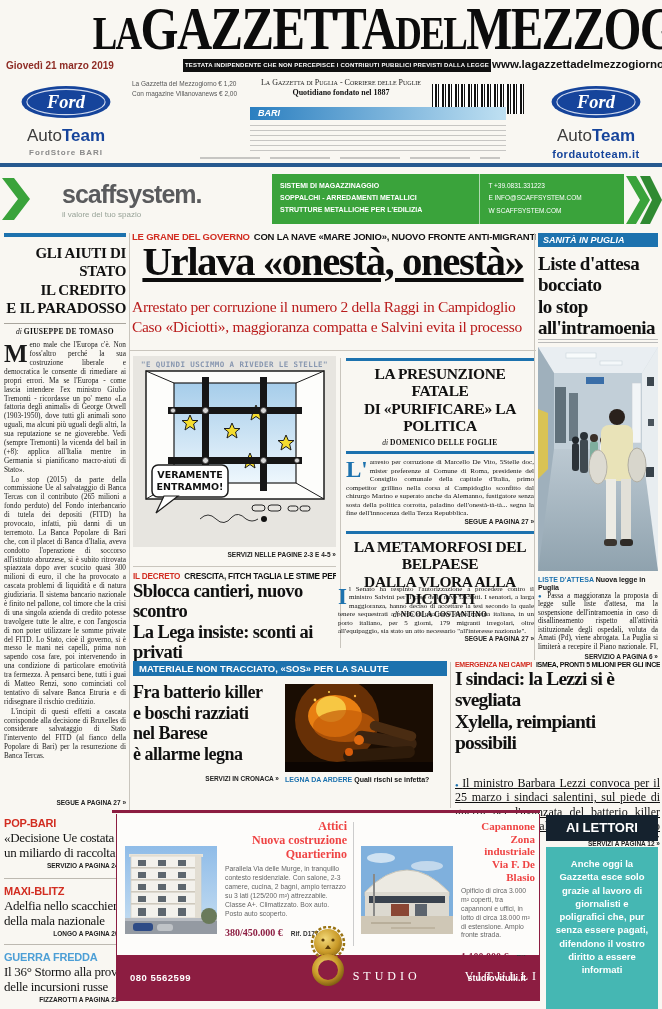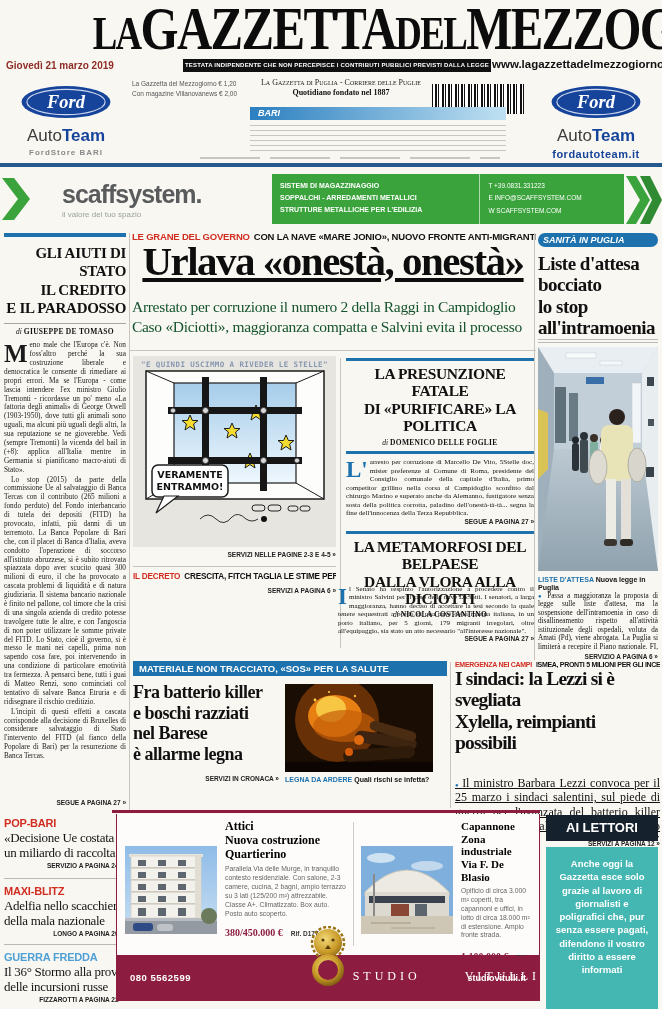--- a/index.html
+++ b/index.html
@@ -49,21 +49,21 @@
   .scaff-services{padding:6px 8px;font:bold 7px/1.7 "Liberation Sans",sans-serif;flex:1.5;border-right:1px solid rgba(255,255,255,.6);}
   .scaff-contacts{padding:6px 8px;font:6.5px/1.9 "Liberation Sans",sans-serif;flex:1;}
   #scaff-chevron-left{left:2px;top:178px;} #scaff-chevron-right{left:626px;top:176px;}
 
   
   #lead-kicker{left:132px;top:231px;width:404px;font:bold 9.5px "Liberation Sans",sans-serif;
                letter-spacing:-.2px;white-space:nowrap;overflow:hidden;}
   .k-red{color:#d22d21;} .k-black{color:#111;margin-left:4px;}
   #lead-headline{left:130px;top:240px;width:406px;text-align:center;
      font-weight:bold;font-size:41px;line-height:1.05;letter-spacing:-1.5px;color:#0d0d0d;text-decoration:underline;}
-  #lead-deck{left:132px;top:297px;width:404px;font-size:15.5px;line-height:1.3;letter-spacing:-.3px;color:#14532d;}
+  #lead-deck{left:132px;top:297px;width:404px;font-size:15.5px;line-height:1.3;letter-spacing:-.3px;color:#b91c1c;}
   #lead-rule{left:130px;top:350px;width:406px;height:1px;background:#c9c5bd;}
 
   .vrule{position:absolute;width:1px;background:#c9c5bd;}
 
   
   #edit-col{left:4px;top:233px;width:122px;}
   .top-blue-rule{height:4px;background:#1d72ae;margin-bottom:7px;}
   .edit-head span{display:block;font:bold 15px/1.22 "Liberation Serif",serif;text-align:right;letter-spacing:-.3px;}
   .thin-rule{height:1px;background:#a9a59d;margin:6px 0 3px;}
   .byline{text-align:center;font-size:7.5px;}
@@ -78,21 +78,21 @@
   
   .teaser{position:absolute;left:4px;width:120px;}
   .teaser .t-label{font:bold 11px "Liberation Sans",sans-serif;letter-spacing:-.2px;}
   .teaser .t-head{font-size:13px;line-height:1.12;letter-spacing:-.3px;margin-top:2px;color:#141414;}
   .teaser .pageref{margin-top:2px;}
   .t-rule{position:absolute;left:4px;width:120px;height:1px;background:#bdb9b1;}
 
   
   #san-col{left:538px;top:233px;width:120px;}
   .blue-label{background:#1d72ae;color:#fff;font:italic bold 9px/14px "Liberation Sans",sans-serif;
-              height:14px;padding-left:5px;box-sizing:border-box;border-radius:7px;}
+              height:14px;padding-left:5px;box-sizing:border-box;}
   .san-head{margin-top:6px;}
   .san-head span{display:block;font:bold 19px/1.13 "Liberation Serif",serif;letter-spacing:-.5px;}
   #san-rules{left:538px;top:339px;width:120px;}
   #san-rules div{height:1px;background:#bbb;margin-bottom:2px;}
   #san-photo{left:538px;top:347px;width:120px;height:224px;}
   #san-caption{left:538px;top:576px;width:120px;font:bold 7px "Liberation Sans",sans-serif;line-height:1.2;}
   .cap-blue{color:#1d72ae;} .cap-dark{color:#111;}
   #san-body{left:538px;top:592px;width:120px;height:58px;overflow:hidden;
             font-size:7.2px;line-height:1.18;text-align:justify;}
   #san-body::before{content:"● ";color:#1d72ae;font-size:6px;}
@@ -134,21 +134,21 @@
   .xyl-body{margin-top:22px;font-size:12px;line-height:1.2;text-align:justify;height:62px;overflow:hidden;text-decoration:underline;}
   .xyl-body::before{content:"● ";color:#1d72ae;font-size:6px;}
   #xyl .pageref{margin-top:2px;}
 
   
   #maroon-rule{left:112px;top:810px;width:428px;height:2.5px;background:#8c1d41;}
   #ads-box{left:116px;top:814px;width:424px;height:142px;background:#fdfcfa;
            border:1px solid #8c1d41;border-top:none;box-sizing:border-box;}
   #ads-box .ph{position:absolute;}
   .ad-text{position:absolute;}
-  .ad-title span{display:block;font:bold 12px/1.15 "Liberation Serif",serif;color:#000000;}
+  .ad-title span{display:block;font:bold 12px/1.15 "Liberation Serif",serif;color:#ef4444;text-align:right;}
   .ad-body{margin-top:4px;font:6.8px/1.3 "Liberation Sans",sans-serif;color:#666;}
   .ad-price{font:bold 10px "Liberation Serif",serif;color:#8c1d41;}
   .ad-rif{font:bold 6.5px "Liberation Sans",sans-serif;color:#333;margin-left:8px;}
   .ad-divider{position:absolute;left:236px;top:8px;width:1px;height:124px;background:#ccc;}
   #ad2 .ad-title span{font-size:11px;}
 
   #studio-bar{left:116px;top:956px;width:424px;height:45px;background:#8c1d41;color:#fff;}
   .studio-phone{position:absolute;left:14px;top:16px;font:bold 9.5px "Liberation Sans",sans-serif;letter-spacing:.5px;}
   .studio-name{position:absolute;left:0;right:0;top:13px;text-align:right;font-size:12px;letter-spacing:4px;}
   .studio-name .gap{display:inline-block;width:44px;}
@@ -421,20 +421,24 @@
   </div>
   <div class="abs" id="meta-body">
     <span class="dropcap-blue">I</span><span>l Senato ha respinto l'autorizzazione a procedere contro il ministro Salvini per il caso della nave Diciotti. I senatori, a larga maggioranza, hanno deciso di accettare la tesi secondo la quale tenere sequestrati a bordo di una nave della marina italiana, in un porto italiano, per 5 giorni, 179 migranti irregolari, oltre all'equipaggio, sia stato un atto necessario "all'interesse nazionale".</span>
     <div class="pageref">SEGUE A PAGINA 27 »</div>
   </div>
 
   <div class="abs" id="decreto">
     <div class="dec-kick">
       <span class="k-red">IL DECRETO</span><span class="k-black">CRESCITA, FITCH TAGLIA LE STIME PER L'ITALIA</span>
     </div>
+    <div class="dec-head">
+      <span>Sblocca cantieri, nuovo scontro</span>
+      <span>La Lega insiste: sconti ai privati</span>
+    </div>
     <div class="pageref">SERVIZI A PAGINA 6 »</div>
   </div>
 
   <div class="abs" id="mat-label">MATERIALE NON TRACCIATO, «SOS» PER LA SALUTE</div>
   <div class="abs" id="mat-head">
     <span>Fra batterio killer</span>
     <span>e boschi razziati</span>
     <span>nel Barese</span>
     <span>è allarme legna</span>
   </div>

